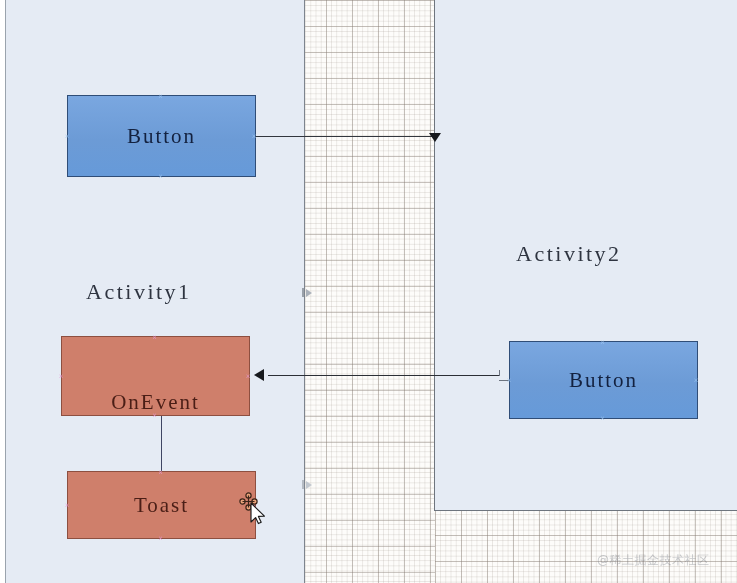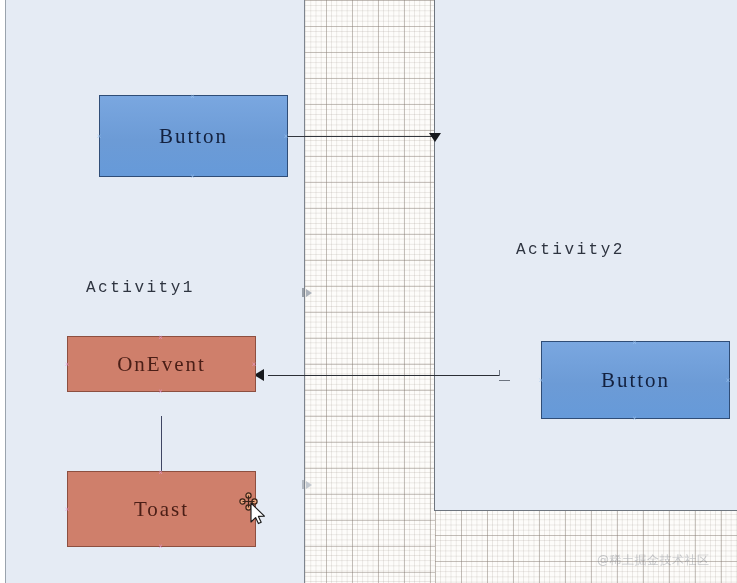--- a/index.html
+++ b/index.html
@@ -51,22 +51,22 @@
   }
   #panel-activity2 {
     left: 434px; top: 0; width: 303px; height: 510px;
     border-left: 1px solid #6e757e;
     border-bottom: 1px solid #6e757e;
   }
 
   
   .panel-title {
     position: absolute;
-    font-family: Liberation Mono, monospace;
-    font-size: 16px;
+    font-family: Liberation Serif, serif;
+    font-size: 22px;
     letter-spacing: 2.5px;
     color: #2e3440;
     white-space: nowrap;
   }
   #title-activity1 { left: 86px;  top: 279px; text-align: center; }
   #title-activity2 { left: 516px; top: 241px; }
 
   
   .node {
     position: absolute;
@@ -75,31 +75,30 @@
     justify-content: center;
     font-family: "Liberation Serif", "DejaVu Serif", serif;
     font-size: 21px;
     letter-spacing: 2px;
     box-sizing: border-box;
   }
   .node.blue {
     background: linear-gradient(180deg, #7aa7e0 0%, #6c9bd6 55%, #669ad9 100%);
     border: 1px solid #2f4d77;
     color: #13213f;
-    margin-left: 32px;
   }
   .node.salmon {
     background: #cf7f6b;
     border: 1px solid #8d4f40;
     color: #4a1e16;
   }
 
   #node-btn-left   { left: 67px;  top: 95px;  width: 189px; height: 82px; }
-  #node-onevent    { left: 67px;  top: 336px; width: 189px; height: 56px; }
-  #node-toast      { left: 67px;  top: 471px; width: 189px; height: 76px; }
+  #node-onevent    { left: 61px;  top: 336px; width: 189px; height: 80px; align-items: flex-end; }
+  #node-toast      { left: 67px;  top: 471px; width: 189px; height: 68px; }
   #node-btn-right  { left: 509px; top: 341px; width: 189px; height: 78px; }
 
   
   .handle {
     position: absolute;
     width: 7px; height: 7px;
     margin-left: -3.5px; margin-top: -3.5px;
     color: #e79ad6;
     font-size: 8px;
     line-height: 7px;

